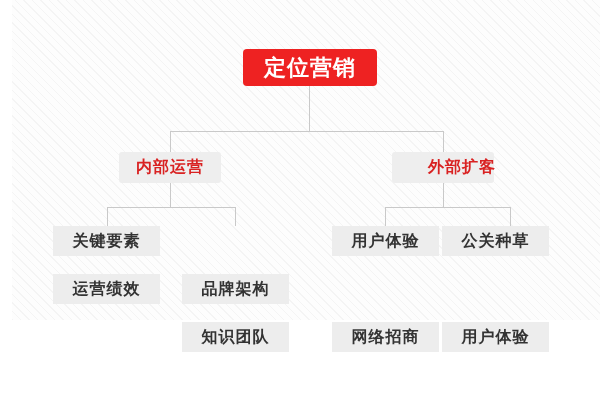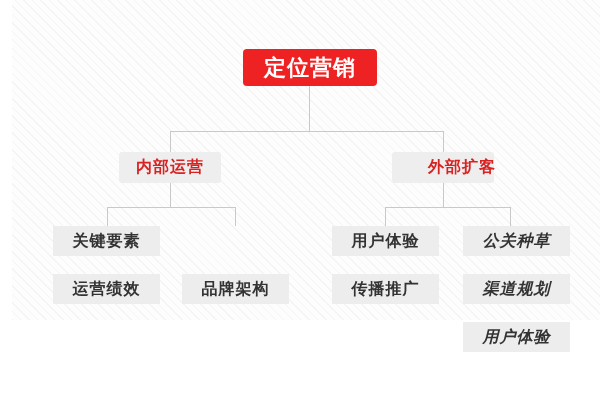--- a/index.html
+++ b/index.html
@@ -79,21 +79,21 @@
     border-radius: 0;
     font-size: 16px;
     font-weight: bold;
     width: 107px;
     height: 30px;
   }
   
   .col0 { left: 41px; }
   .col1 { left: 170px; }
   .col2 { left: 320px; }
-  .col3 { left: 451px; font-style: italic; }
+  .col3 { left: 430px; }
   
   .row0 { top: 226px; }
   .row1 { top: 274px; align-items: center; }
   .row2 { top: 322px; }
 </style>
 </head>
 <body>
 
 <div id="diagram">
 
@@ -129,31 +129,31 @@
   <div class="node node-leaf col0 row0">
     <span>关键要素</span>
   </div>
   <div class="node node-leaf col0 row1">
     <span>运营绩效</span>
   </div>
 
   <div class="node node-leaf col1 row1">
     <span>品牌架构</span>
   </div>
+  <div class="node node-leaf col1 row2">
+    <span>知识团队</span>
+  </div>
 
   <div class="node node-leaf col2 row0">
     <span>用户体验</span>
   </div>
-  <div class="node node-leaf col2 row1">
-    <span>传播推广</span>
+  <div class="node node-leaf col2 row2">
+    <span>网络招商</span>
   </div>
 
   <div class="node node-leaf col3 row0">
     <span>公关种草</span>
-  </div>
-  <div class="node node-leaf col3 row1">
-    <span>渠道规划</span>
   </div>
   <div class="node node-leaf col3 row2">
     <span>用户体验</span>
   </div>
 
 </div>
 
 </body></html>

